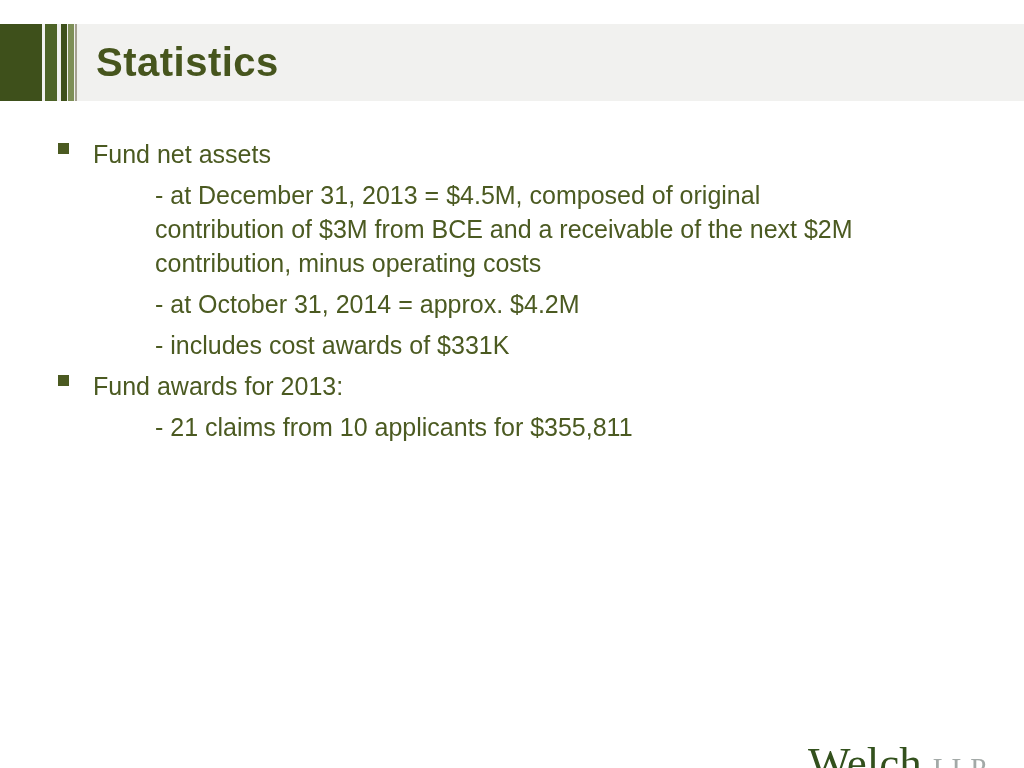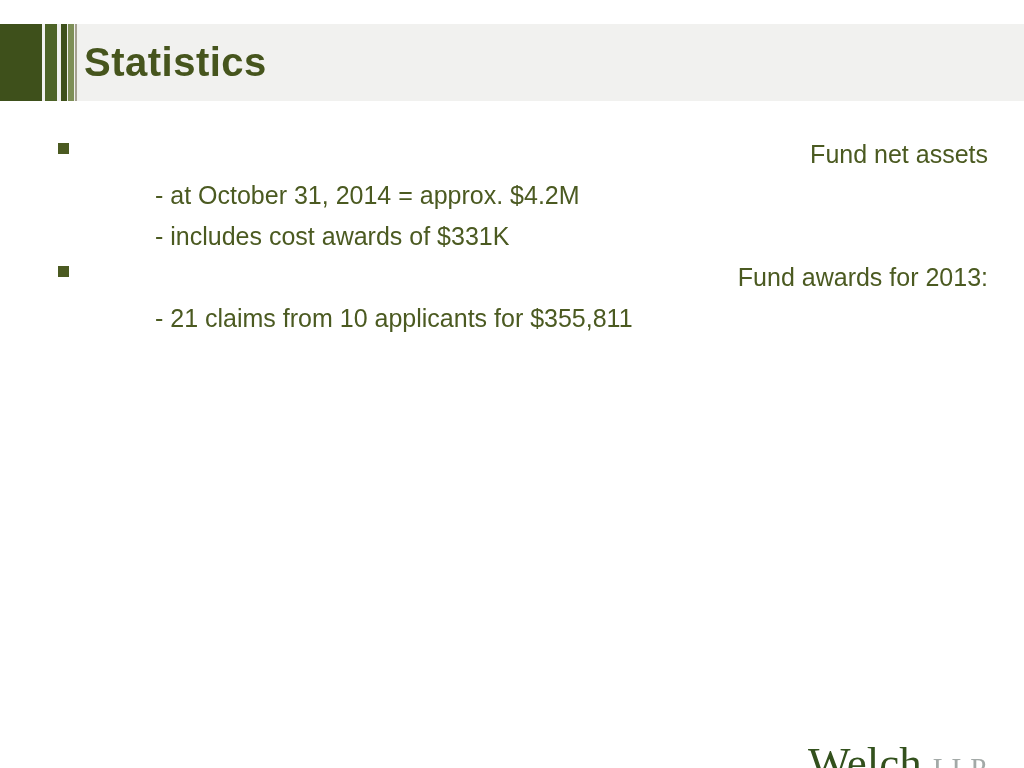--- a/index.html
+++ b/index.html
@@ -30,21 +30,21 @@
     background: #3e501b;
   }
   .deco-bar { position: absolute; top: 24px; height: 77px; }
   .deco-bar.a { left: 45px; width: 12px; background: #4d6327; }
   .deco-bar.b { left: 61px; width: 6px;  background: #3e501b; }
   .deco-bar.c { left: 68px; width: 6px;  background: #7e8f57; }
   .deco-bar.d { left: 75px; width: 2px;  background: #a5a191; }
 
   .slide-title {
     position: absolute;
-    left: 84px; top: 24px;
+    left: 96px; top: 24px;
     height: 77px;
     display: flex;
     align-items: center;
     font-size: 40px;
     font-weight: bold;
     color: #46551d;
     letter-spacing: 0.5px;
   }
 
   
@@ -57,21 +57,21 @@
     line-height: 34px;
   }
   .line { margin-bottom: 7px; }
   .bullet-row { display: flex; align-items: flex-start; }
   .bullet-marker {
     flex: none;
     width: 11px; height: 11px;
     margin: 6px 24px 0 0;
     background: #4b5a21;
   }
-  .bullet-text { flex: 1; text-align: right; }
+  .bullet-text { flex: 1; }
   .sub-line {
     padding-left: 97px;
     white-space: pre-line;
   }
 
   
   .logo {
     position: absolute;
     left: 808px; top: 701px;
     white-space: nowrap;
@@ -102,20 +102,23 @@
   <div class="deco-bar c"></div>
   <div class="deco-bar d"></div>
   <div class="slide-title">Statistics</div>
 
   <div class="content">
 
     <div class="line bullet-row">
       <span class="bullet-marker"></span>
       <span class="bullet-text">Fund net assets</span>
     </div>
+    <div class="line sub-line">- at December 31, 2013 = $4.5M, composed of original
+contribution of $3M from BCE and a receivable of the next $2M
+contribution, minus operating costs</div>
     <div class="line sub-line">- at October 31, 2014 = approx. $4.2M</div>
 
     <div class="line sub-line">- includes cost awards of $331K</div>
 
     <div class="line bullet-row">
       <span class="bullet-marker"></span>
       <span class="bullet-text">Fund awards for 2013:</span>
     </div>
     <div class="line sub-line">- 21 claims from 10 applicants for $355,811</div>
 

